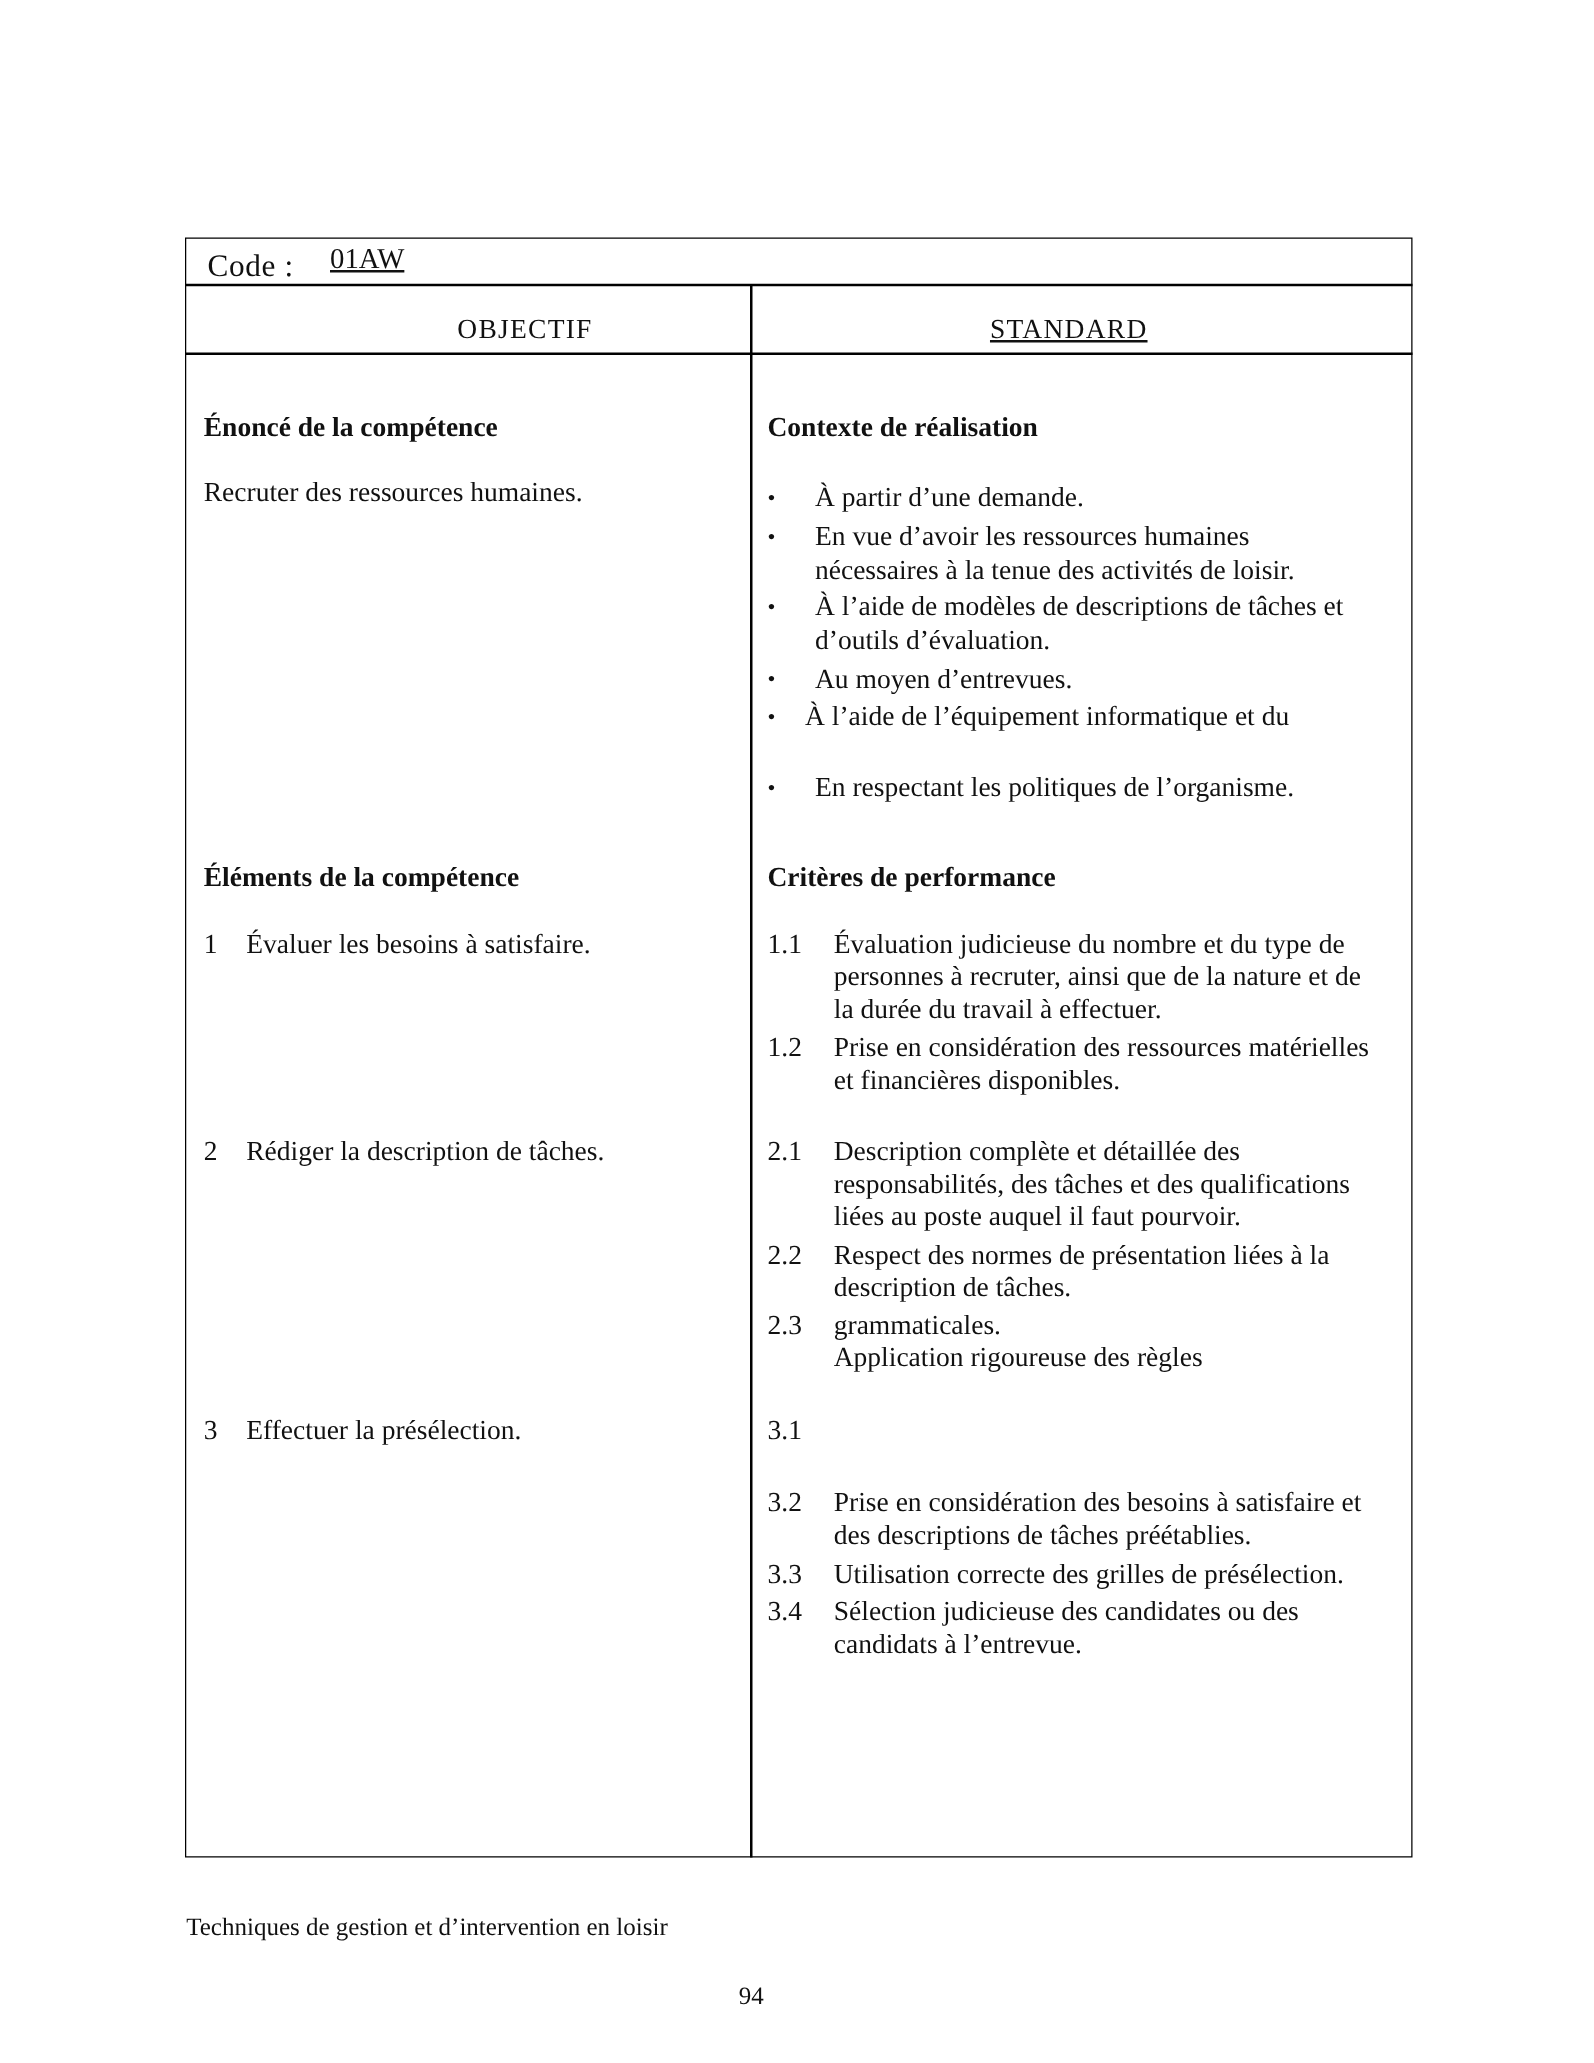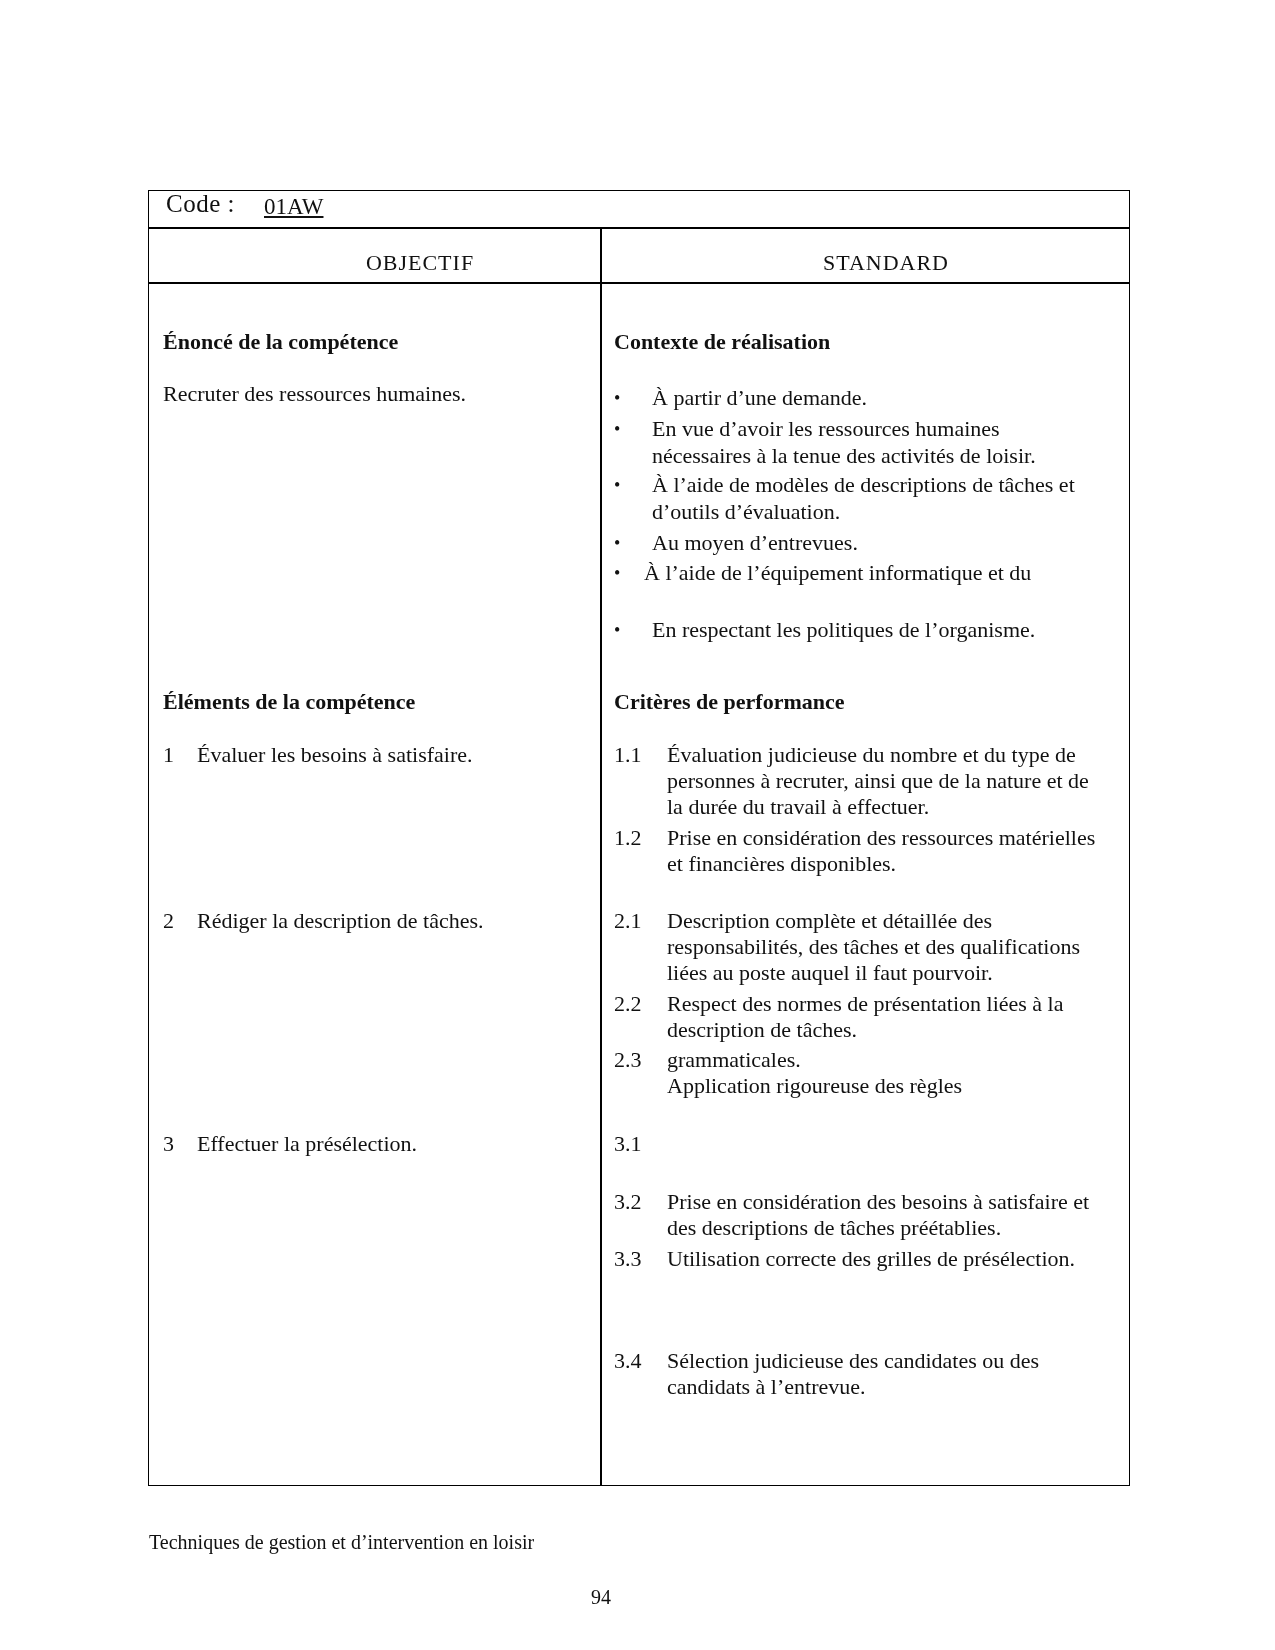--- a/index.html
+++ b/index.html
@@ -22,25 +22,25 @@
   .footer { font-size: 20px; }
 </style>
 </head>
 <body>
 
 <div class="tbl-outer"></div>
 <div class="hline" style="left:148px; top:227px; width:982px;"></div>
 <div class="hline" style="left:148px; top:282px; width:982px;"></div>
 <div class="vline" style="left:600px; top:228px; height:1258px;"></div>
 
-<div class="abs code-label" style="left:166px; top:190px;">Code :</div>
+<div class="abs code-label" style="left:166px; top:200px;">Code :</div>
 <div class="abs code-value" style="left:264px; top:194px;text-decoration:underline;">01AW</div>
 
 <div class="abs colhead" style="left:148px; top:250px; width:544px;">OBJECTIF</div>
-<div class="abs colhead" style="left:611px; top:250px; width:550px;">STANDARD</div>
+<div class="abs colhead" style="left:580px; top:250px; width:550px;text-decoration:underline;">STANDARD</div>
 
 <div class="abs heading" style="left:163px; top:329px;">Énoncé de la compétence</div>
 <div class="abs body" style="left:163px; top:381px;">Recruter des ressources humaines.</div>
 
 <div class="abs heading" style="left:163px; top:689px;">Éléments de la compétence</div>
 
 <div class="abs body" style="left:163px; top:742px; width:420px; height:30px;">
   <span class="num">1</span>
   <span class="txt" style="left:34px;">Évaluer les besoins à satisfaire.</span>
 </div>
@@ -142,21 +142,21 @@
     <div>Prise en considération des besoins à satisfaire et</div>
     <div>des descriptions de tâches préétablies.</div>
   </div>
 </div>
 <div class="abs body" style="left:614px; top:1246px; width:510px;">
   <span class="num">3.3</span>
   <div style="margin-left:53px;">
     <div>Utilisation correcte des grilles de présélection.</div>
   </div>
 </div>
-<div class="abs body" style="left:614px; top:1348px; width:510px;">
+<div class="abs body" style="left:614px; top:1276px; width:510px;">
   <span class="num">3.4</span>
   <div style="margin-left:53px;">
     <div>Sélection judicieuse des candidates ou des</div>
     <div>candidats à l’entrevue.</div>
   </div>
 </div>
 
 <div class="abs footer" style="left:149px; top:1531px;">Techniques de gestion et d’intervention en loisir</div>
 <div class="abs footer" style="left:591px; top:1586px;">94</div>
 

